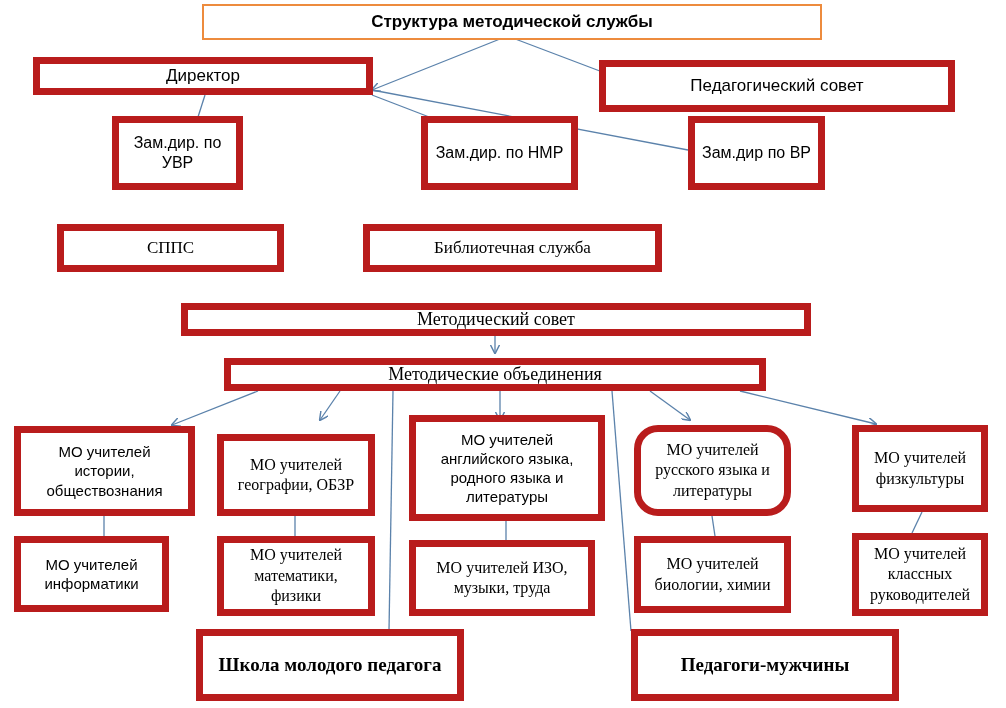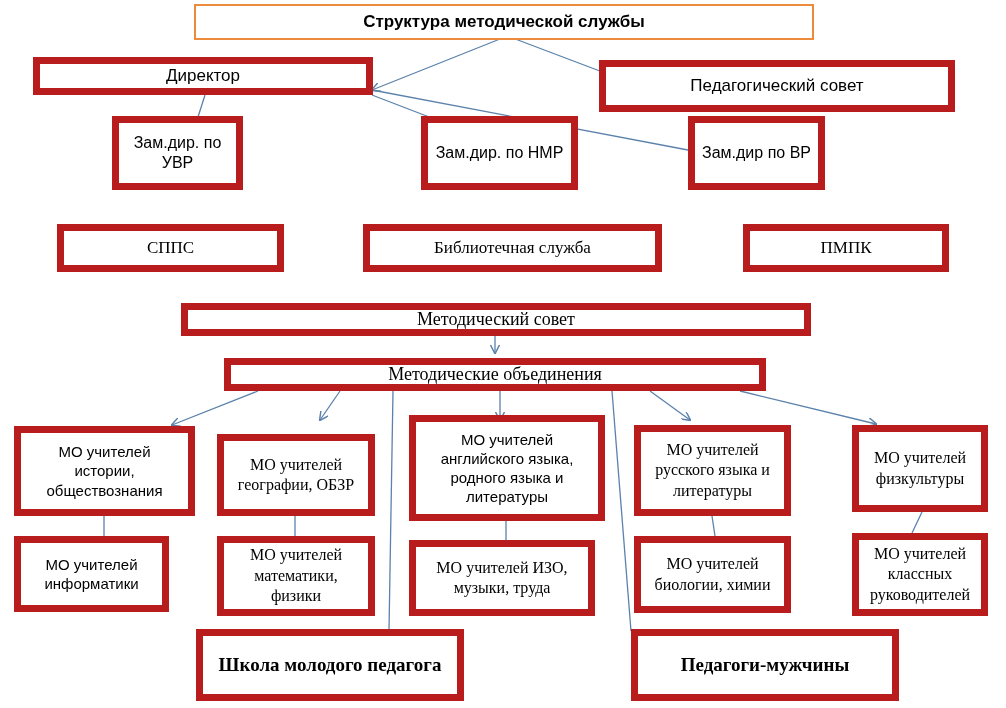--- a/index.html
+++ b/index.html
@@ -44,20 +44,21 @@
   .node .label {
     display: block;
     width: 100%;
     white-space: pre-line;
   }
   
   .node.title {
     border: 2px solid #ed8b3d;
     font-weight: bold;
     font-size: 17px;
+    margin-left: 8px;
   }
   
   .node.sans {
     font-size: 17px;
   }
   .node.sans-sm {
     font-size: 16px;
   }
   
   .node.serif {
@@ -140,41 +141,38 @@
   <div class="node sans-sm" style="left:688px; top:116px; width:137px; height:74px;">
     <span class="label">Зам.дир по ВР</span>
   </div>
 
   <div class="node serif" style="left:57px; top:224px; width:227px; height:48px;">
     <span class="label">СППС</span>
   </div>
   <div class="node serif" style="left:363px; top:224px; width:299px; height:48px;">
     <span class="label">Библиотечная служба</span>
   </div>
-  <div class="node serif" style="left:743px; top:224px; width:206px; height:48px;">
-    <span class="label">ПМПК</span>
-  </div>
 
   <div class="node serif-lg" style="left:181px; top:303px; width:630px; height:33px;">
     <span class="label">Методический совет</span>
   </div>
   <div class="node serif-lg" style="left:224px; top:358px; width:542px; height:33px;">
     <span class="label">Методические объединения</span>
   </div>
 
   <div class="node mo" style="left:14px; top:426px; width:181px; height:90px;">
     <span class="label">МО учителей истории, обществознания</span>
   </div>
   <div class="node mo-serif" style="left:217px; top:434px; width:158px; height:82px;">
     <span class="label">МО учителей географии, ОБЗР</span>
   </div>
   <div class="node mo" style="left:409px; top:415px; width:196px; height:106px;">
     <span class="label">МО учителей английского языка, родного языка и литературы</span>
   </div>
-  <div class="node mo-serif" style="left:634px; top:425px; width:157px; height:91px;">
+  <div class="node mo-serif" style="left:634px; top:425px; width:157px; height:91px;border-radius:24px;">
     <span class="label">МО учителей русского языка и литературы</span>
   </div>
   <div class="node mo-serif" style="left:852px; top:425px; width:136px; height:87px;">
     <span class="label">МО учителей физкультуры</span>
   </div>
 
   <div class="node mo" style="left:14px; top:536px; width:155px; height:76px;">
     <span class="label">МО учителей информатики</span>
   </div>
   <div class="node mo-serif" style="left:217px; top:536px; width:158px; height:80px;">

